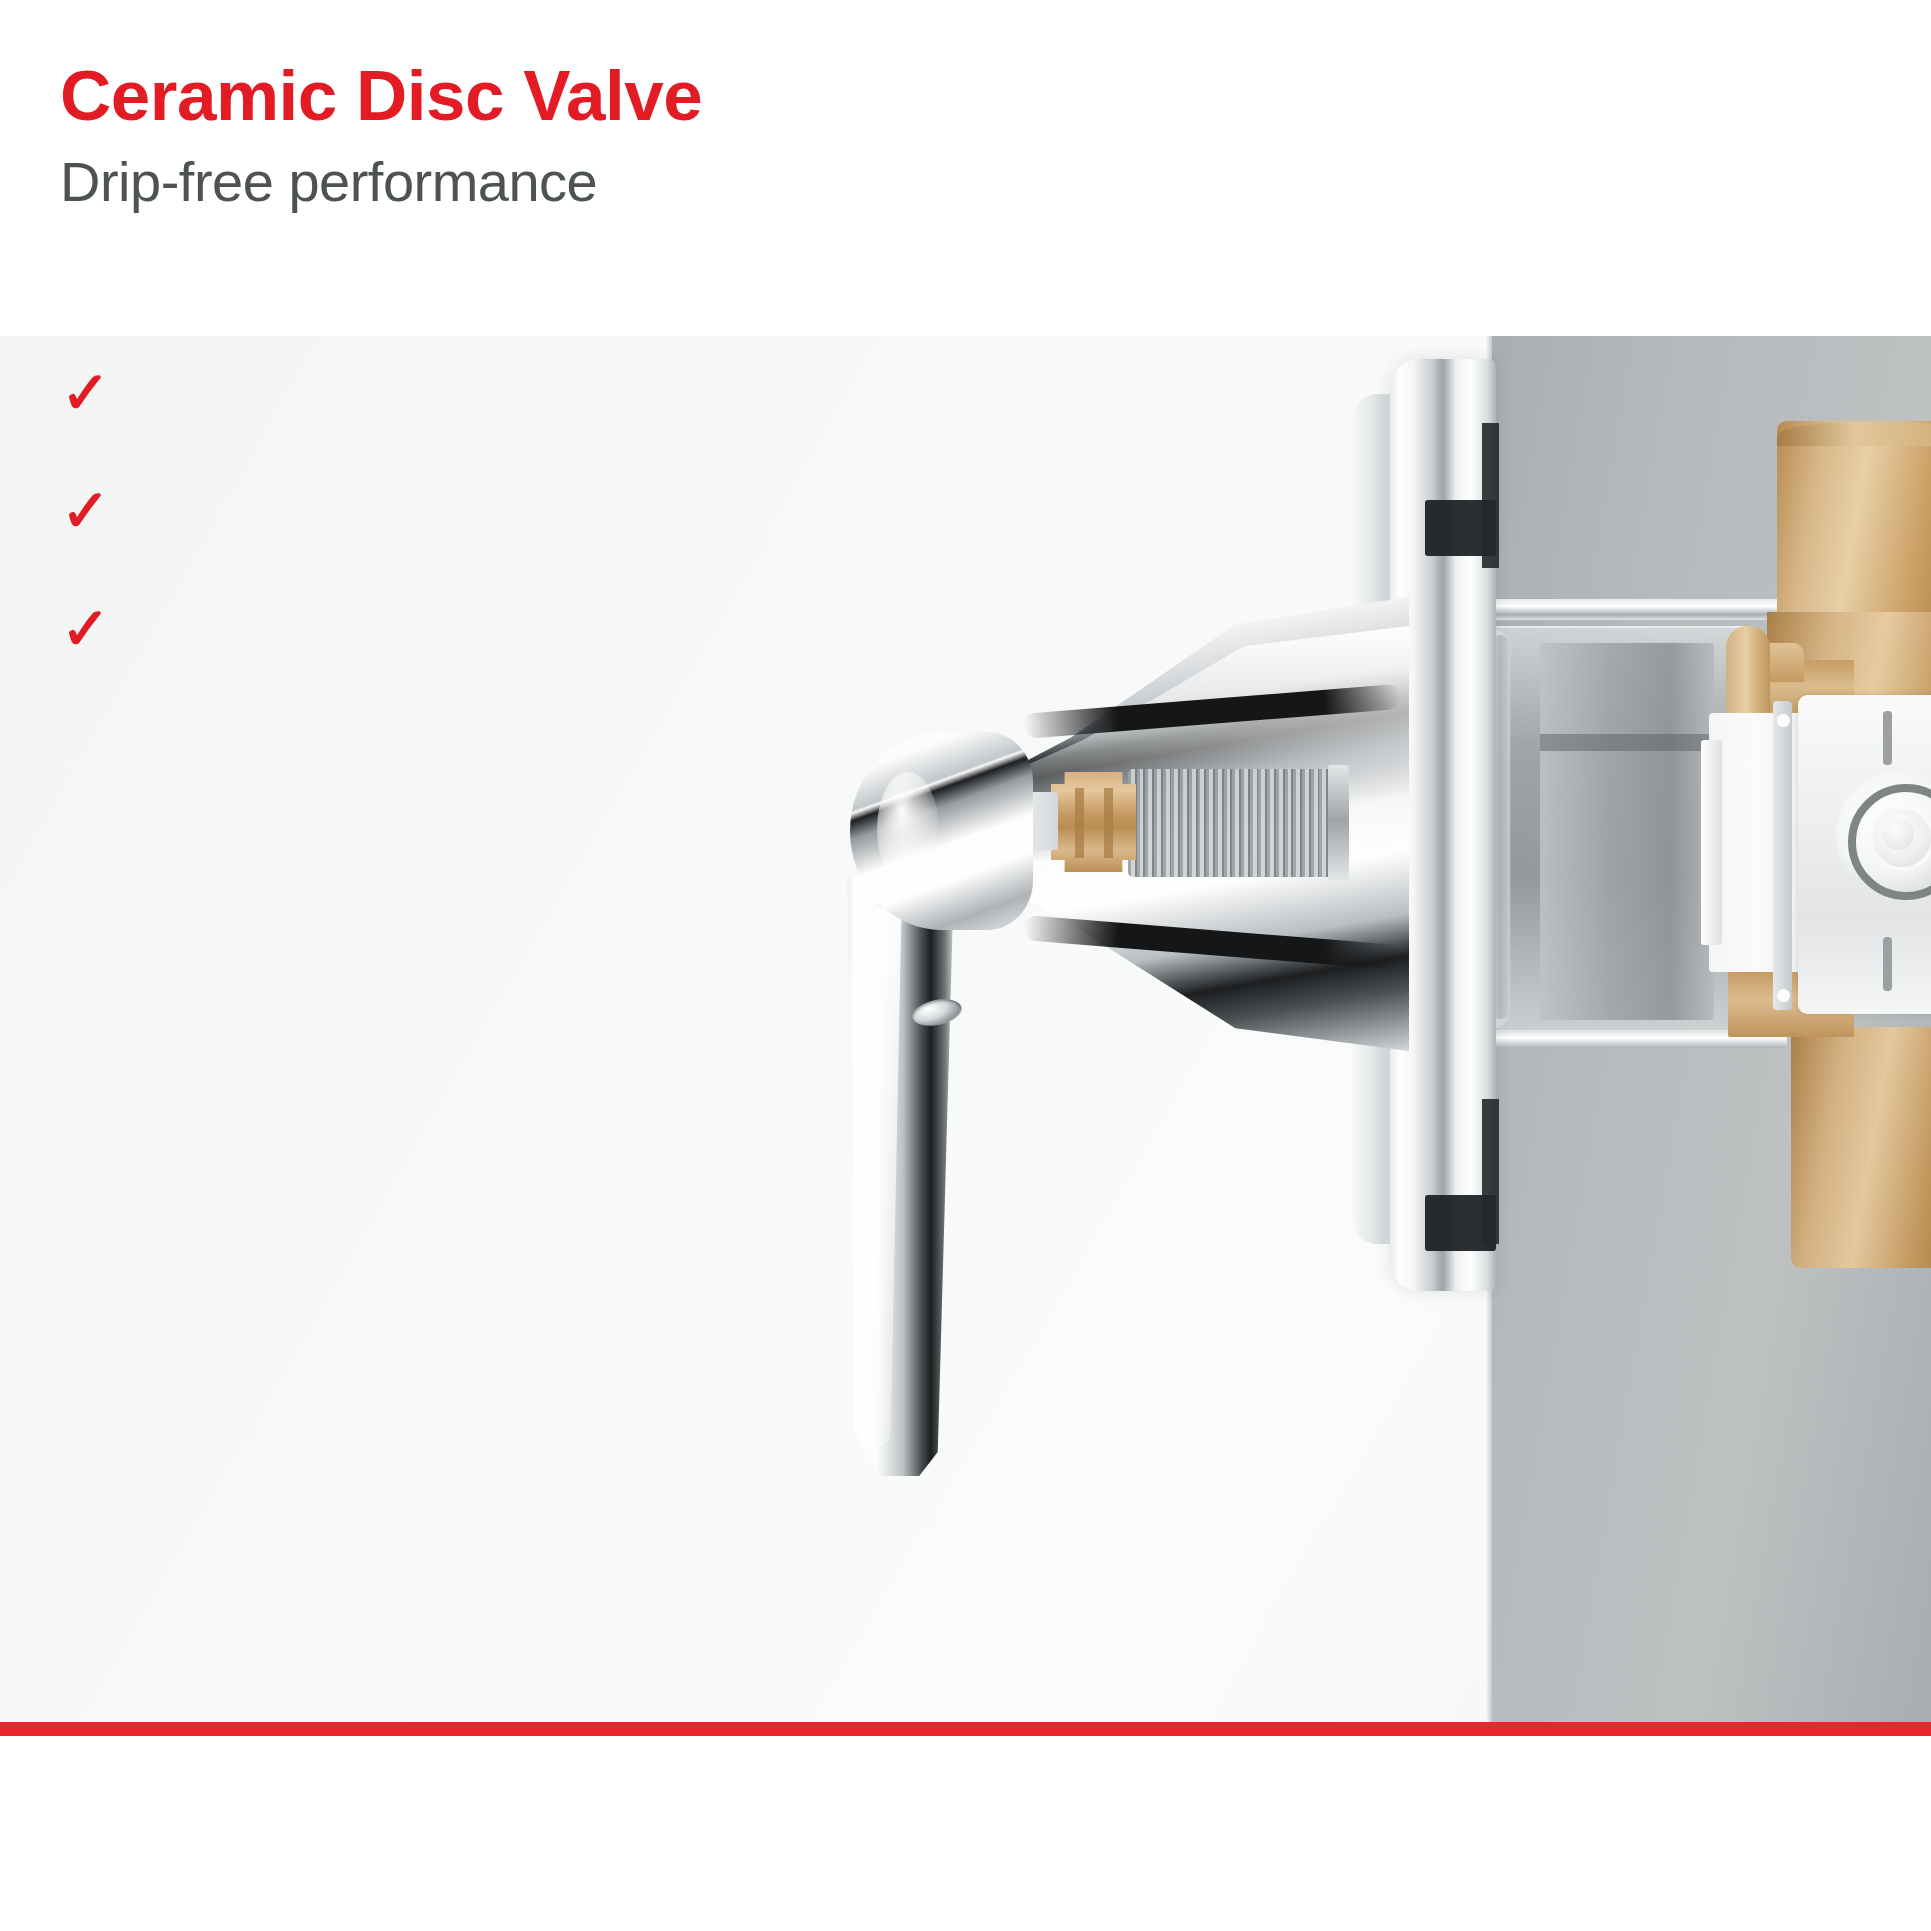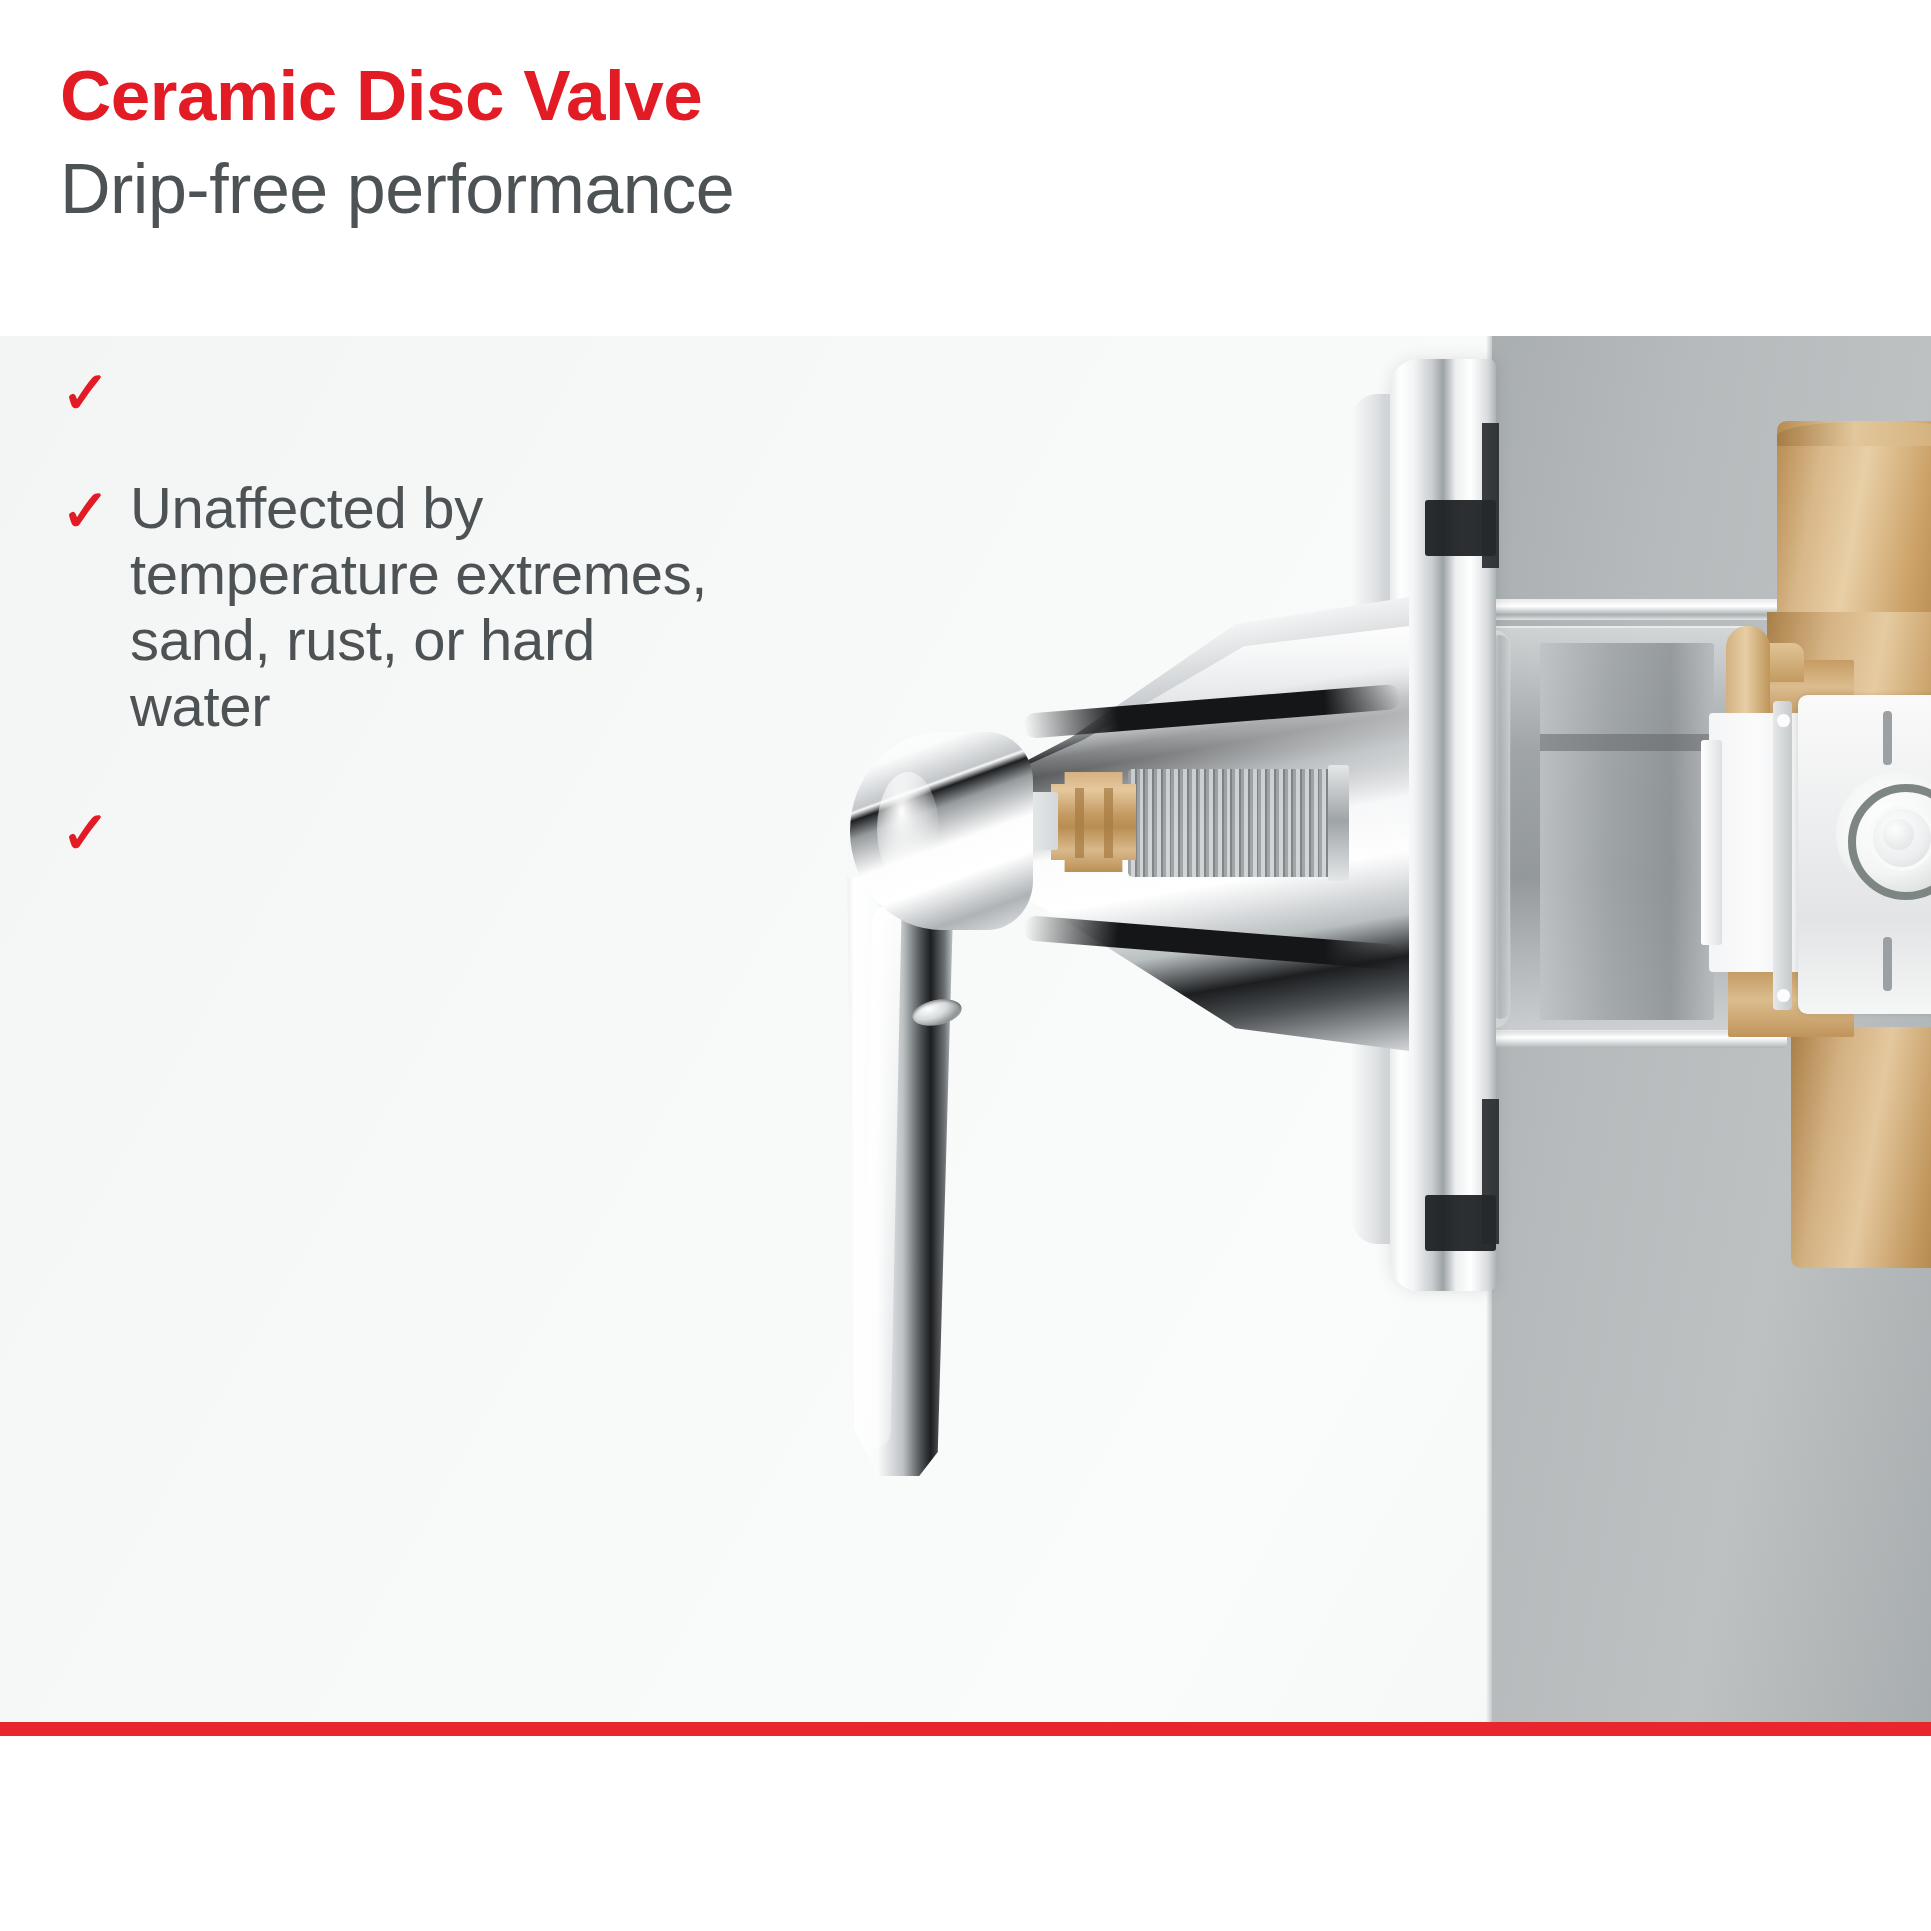--- a/index.html
+++ b/index.html
@@ -14,21 +14,21 @@
 
   
   .header{position:absolute;left:0;top:0;width:1931px;height:336px;background:#ffffff;}
   .title{
     position:absolute;left:60px;top:60px;
     font-size:71px;font-weight:bold;line-height:1.0;
     color:#E21B25;letter-spacing:-0.5px;white-space:nowrap;
   }
   .subtitle{
     position:absolute;left:60px;top:154px;
-    font-size:70px;font-weight:400;line-height:1.0;
+    font-size:56px;font-weight:400;line-height:1.0;
     color:#4D5255;letter-spacing:-0.5px;white-space:nowrap;
   }
 
   
   .content{
     position:absolute;left:0;top:336px;width:1931px;height:1386px;
     background:linear-gradient(120deg,#F3F4F4 0%,#F7F8F8 35%,#FAFBFB 70%,#F2F3F3 100%);
     overflow:hidden;
   }
 
@@ -337,21 +337,20 @@
     <div class="wall"></div>
 
     <div class="bullets">
 
       <div class="bullet">
         <span class="check">✓</span>
       </div>
 
       <div class="bullet">
         <span class="check">✓</span>
-        <span class="btext">Unaffected by temperature extremes, sand, rust, or hard water</span>
       </div>
 
       <div class="bullet">
         <span class="check">✓</span>
       </div>
 
     </div>
 
     <div class="product">
 

